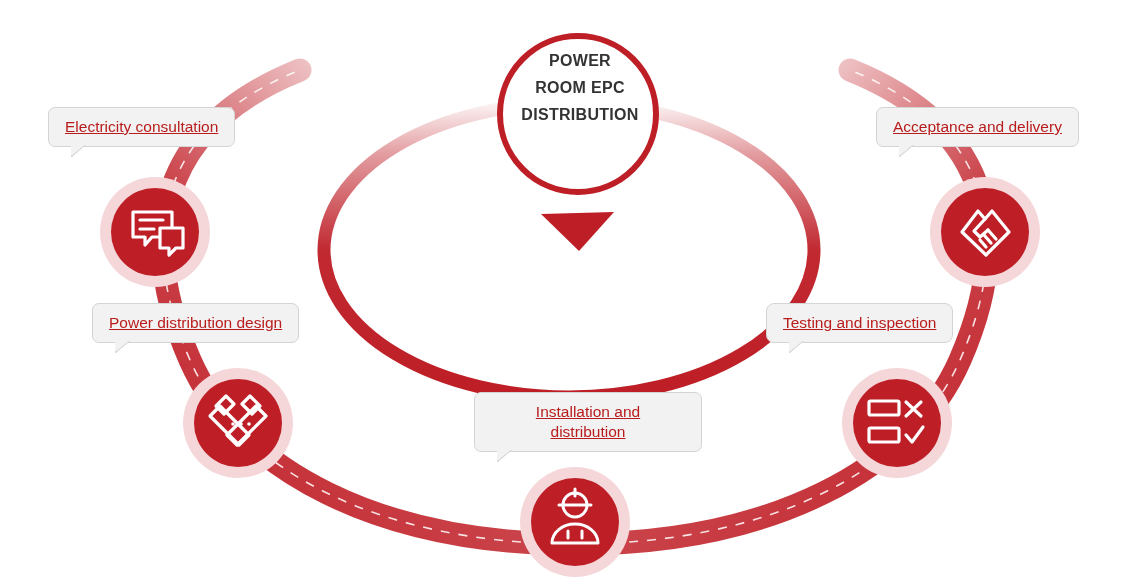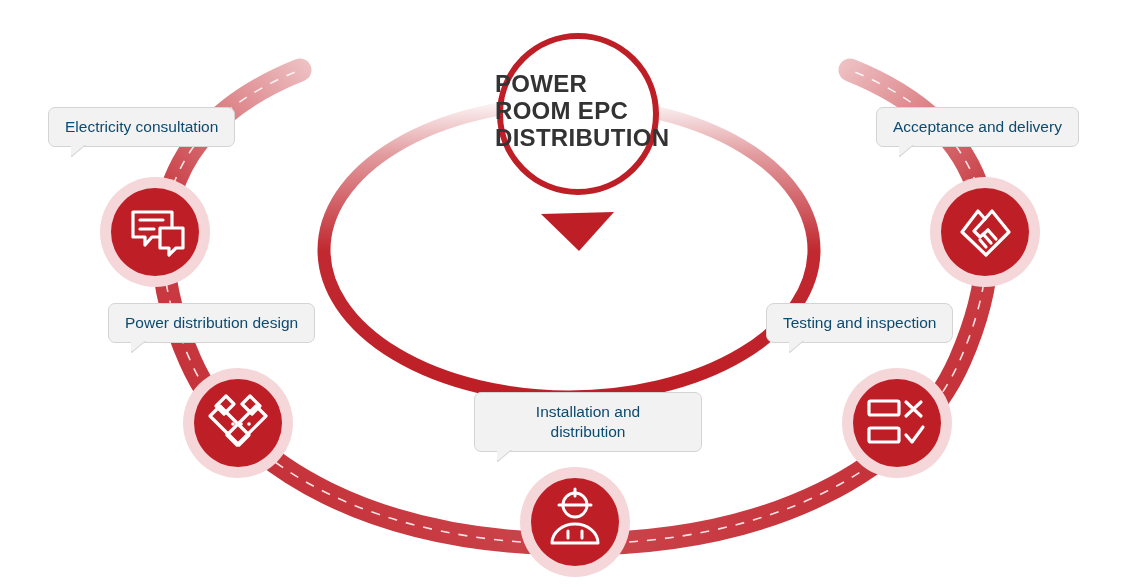--- a/index.html
+++ b/index.html
@@ -20,42 +20,43 @@
   #diagram-svg {
     position: absolute;
     left: 0;
     top: 0;
     width: 1139px;
     height: 587px;
   }
   .center-title {
     position: absolute;
     left: 495px;
-    top: 70px;
+    top: 47px;
     width: 170px;
-    text-align: left;
+    text-align: center;
     font-family: "Liberation Sans", sans-serif;
     font-weight: bold;
-    font-size: 24px;
+    font-size: 16px;
     line-height: 27px;
     letter-spacing: 0.3px;
     color: #333333;
     pointer-events: none;
   }
   .callout {
     position: absolute;
     background: #F2F2F2;
     border: 1px solid #D4D4D4;
     border-radius: 7px;
     padding: 10px 16px;
     font-family: "Liberation Sans", sans-serif;
     font-size: 15.5px;
-    color: #0c4a6e;
+    color: #b91c1c;
     white-space: nowrap;
     box-sizing: border-box;
+    text-decoration: underline;
   }
   .callout.two-line {
     white-space: normal;
     text-align: center;
     line-height: 20px;
     padding: 9px 18px;
   }
   .callout .tail {
     position: absolute;
     bottom: -14px;
@@ -189,21 +190,21 @@
     <div>POWER</div>
     <div>ROOM EPC</div>
     <div>DISTRIBUTION</div>
   </div>
 
   <div class="callout" style="left:48px; top:107px;">
     <span>Electricity consultation</span>
     <span class="tail"></span>
   </div>
 
-  <div class="callout" style="left:108px; top:303px;">
+  <div class="callout" style="left:92px; top:303px;">
     <span>Power distribution design</span>
     <span class="tail"></span>
   </div>
 
   <div class="callout two-line" style="left:474px; top:392px; width:228px;">
     <div>Installation and</div>
     <div>distribution</div>
     <span class="tail"></span>
   </div>
 

